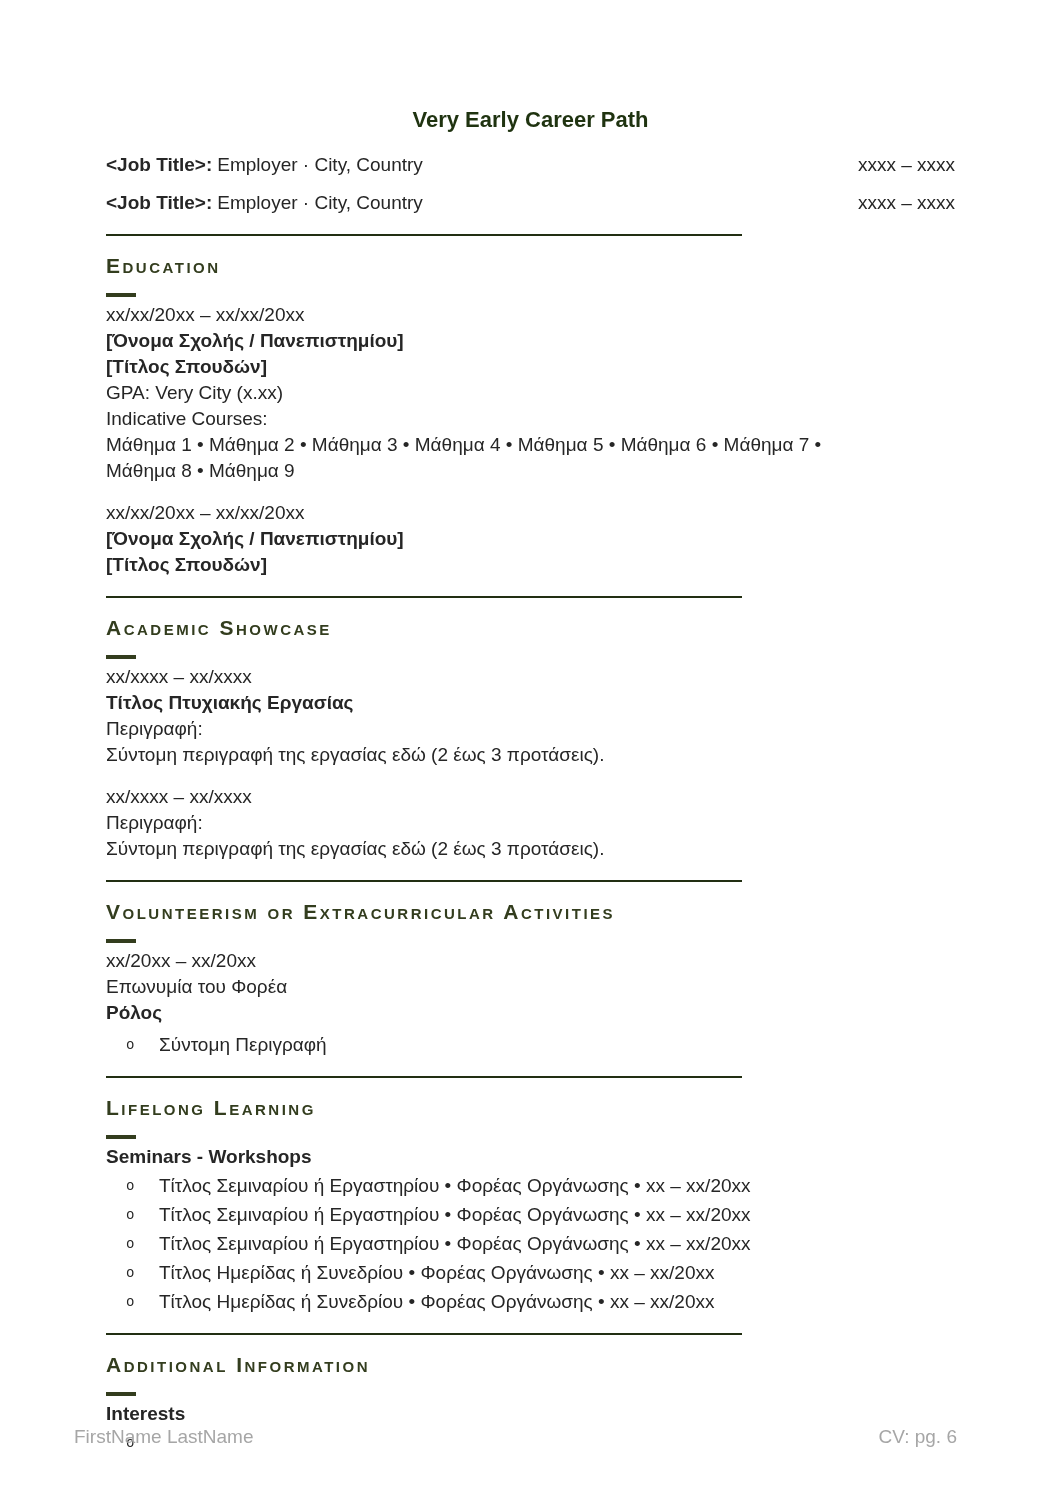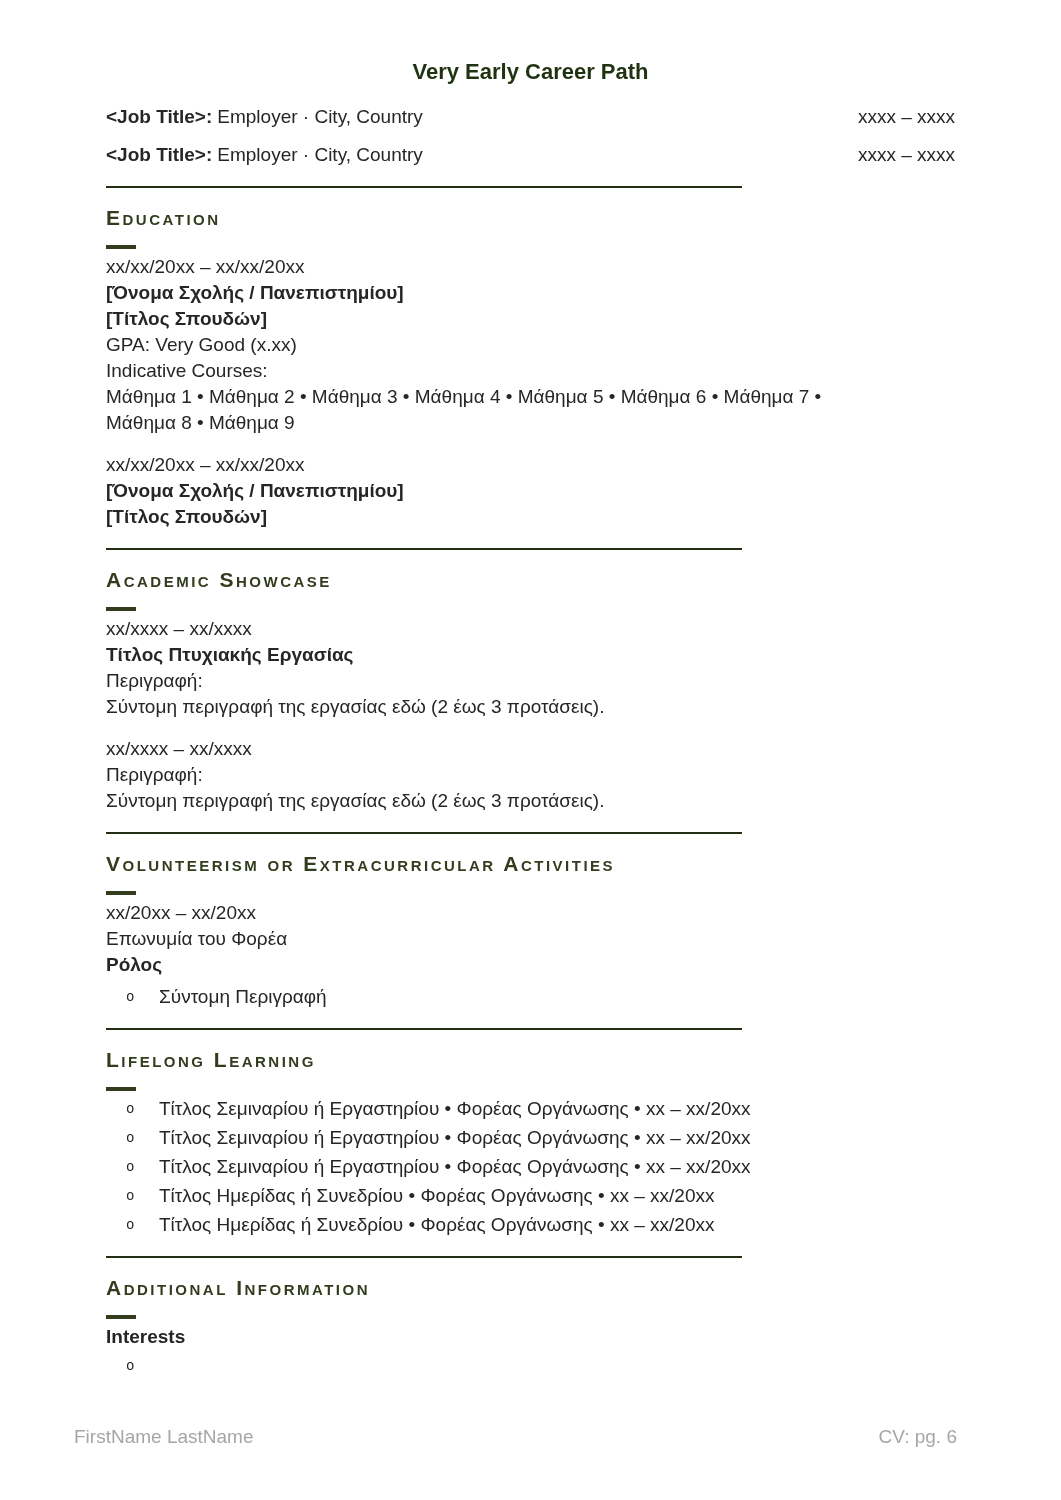--- a/index.html
+++ b/index.html
@@ -10,21 +10,21 @@
   .doc {
     position: relative;
     width: 1061px;
     height: 1500px;
     background: #ffffff;
     color: #262626;
     font-size: 19px;
     line-height: 26px;
     overflow: hidden;
   }
-  .content { padding: 0 106px; }
+  .content { padding: 0 106px; margin-top: 48px; }
 
   .doc-title {
     padding-top: 58px;
     text-align: center;
     font-size: 22px;
     line-height: 28px;
     font-weight: bold;
     color: #1f3310;
   }
 
@@ -130,21 +130,21 @@
     <hr class="divider">
 
     <div class="section">
       <div class="section-heading">Education</div>
       <div class="heading-rule"></div>
       <div class="section-body">
         <div class="entry">
           <div>xx/xx/20xx – xx/xx/20xx</div>
           <div class="bold">[Όνομα Σχολής / Πανεπιστημίου]</div>
           <div class="bold">[Τίτλος Σπουδών]</div>
-          <div>GPA: Very Good (x.xx)</div>
+          <div>GPA: Very City (x.xx)</div>
           <div class="labeled-row">
             <span class="row-label">Indicative Courses:</span>
             <span class="row-value">Μάθημα 1 • Μάθημα 2 • Μάθημα 3 • Μάθημα 4 • Μάθημα 5 • Μάθημα 6 • Μάθημα 7 •
 Μάθημα 8 • Μάθημα 9</span>
           </div>
         </div>
         <div class="entry">
           <div>xx/xx/20xx – xx/xx/20xx</div>
           <div class="bold">[Όνομα Σχολής / Πανεπιστημίου]</div>
           <div class="bold">[Τίτλος Σπουδών]</div>
@@ -192,20 +192,21 @@
       </div>
     </div>
 
     <hr class="divider">
 
     <div class="section">
       <div class="section-heading">Lifelong Learning</div>
       <div class="heading-rule"></div>
       <div class="section-body">
         <div class="group">
+          <div class="subhead">Seminars - Workshops</div>
           <div class="bullet-row">
             <span class="bullet-glyph">o</span>
             <span>Τίτλος Σεμιναρίου ή Εργαστηρίου • Φορέας Οργάνωσης • xx – xx/20xx</span>
           </div>
           <div class="bullet-row">
             <span class="bullet-glyph">o</span>
             <span>Τίτλος Σεμιναρίου ή Εργαστηρίου • Φορέας Οργάνωσης • xx – xx/20xx</span>
           </div>
           <div class="bullet-row">
             <span class="bullet-glyph">o</span>

